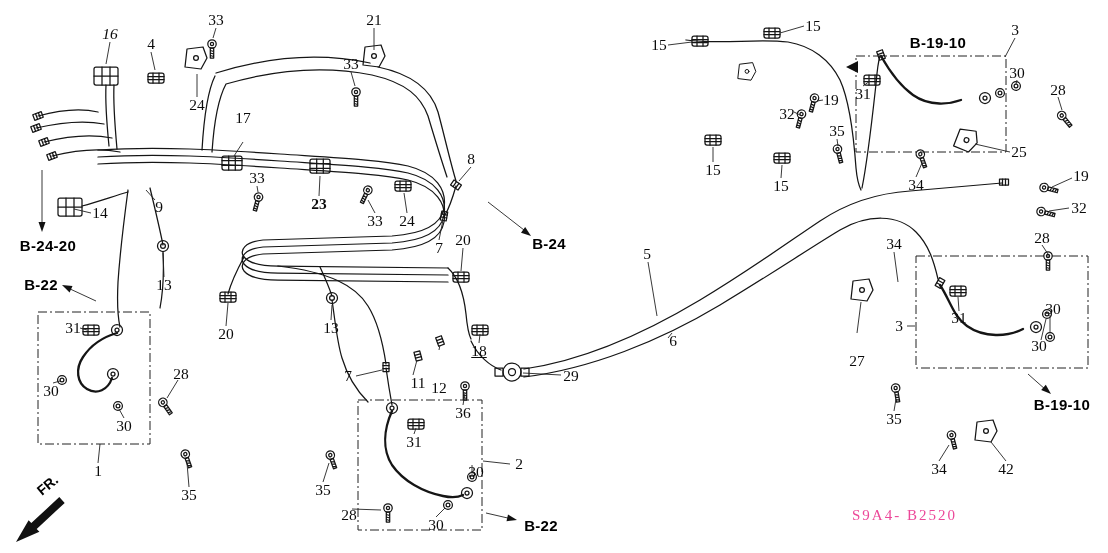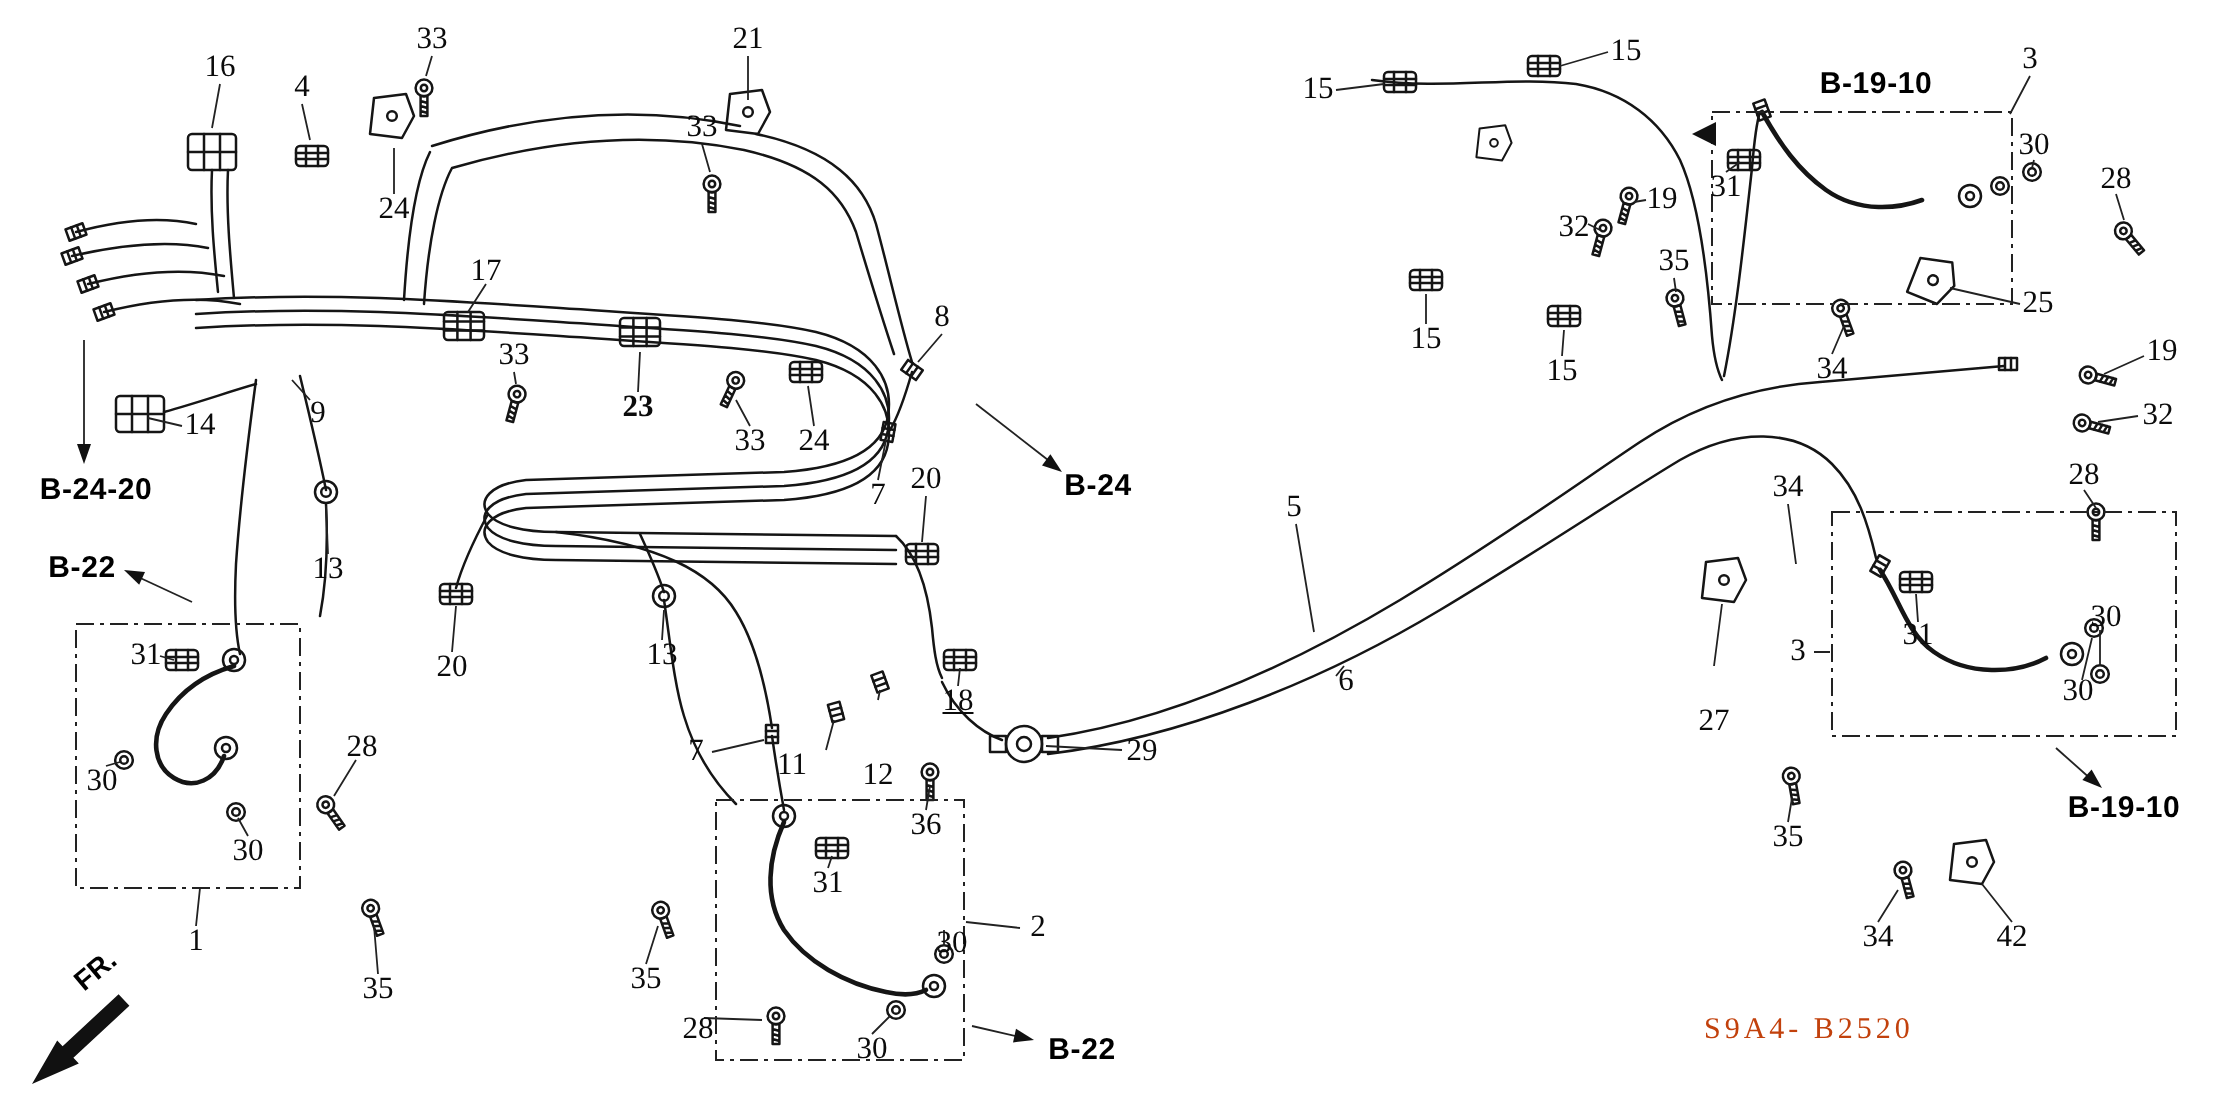--- a/index.html
+++ b/index.html
@@ -5,21 +5,21 @@
   html,body{margin:0;padding:0;background:#fff;}
   #stage{position:relative;width:1108px;height:553px;background:#ffffff;overflow:hidden;
          font-family:"Liberation Serif",serif;}
   #art{position:absolute;left:0;top:0;}
   .plabel{position:absolute;transform:translate(-50%,-50%);
           font:15.5px "Liberation Serif",serif;color:#0b0b0b;white-space:nowrap;}
   .rlabel{position:absolute;transform:translate(-50%,-50%);
           font:bold 15px "Liberation Sans",sans-serif;color:#000;
           white-space:nowrap;letter-spacing:.3px;}
   #code-label{position:absolute;left:852px;top:507px;
-          font:15px "Liberation Serif",serif;letter-spacing:2px;color:#c2410c;}
+          font:15px "Liberation Serif",serif;letter-spacing:2px;color:#ec4899;}
   .fr{font:bold 14px "Liberation Sans",sans-serif;fill:#000;}
   .ln{stroke:#151515;fill:none;stroke-width:1.25;stroke-linecap:round;stroke-linejoin:round;}
   .hose{stroke-width:2.3;}
   .ldr{stroke:#222;fill:none;stroke-width:.9;}
   .dash{stroke:#222;fill:none;stroke-width:1;stroke-dasharray:9 3 2 3;}
   .solid{fill:#111;stroke:none;}
 </style>
 </head>
 <body>
 
@@ -214,59 +214,59 @@
   </g>
 
   <g>
     <polygon class="solid" points="59.3,497.1 64.7,502.9 36.7,528.9 39.4,531.8 16,542 28.6,520.2 31.3,523.1"></polygon>
     <text class="fr" transform="translate(42,496) rotate(-40)">FR.</text>
   </g>
 </svg>
 
 <div id="label-layer">
       <div class="plabel" style="left: 216px; top: 20px;">33</div>
-      <div class="plabel" style="left: 110px; top: 34px;">16</div>
+      <div class="plabel" style="left: 110px; top: 34px; font-style: italic;">16</div>
       <div class="plabel" style="left: 151px; top: 44px;">4</div>
       <div class="plabel" style="left: 197px; top: 105px;">24</div>
       <div class="plabel" style="left: 374px; top: 20px;">21</div>
       <div class="plabel" style="left: 351px; top: 64px;">33</div>
       <div class="plabel" style="left: 659px; top: 45px;">15</div>
       <div class="plabel" style="left: 813px; top: 26px;">15</div>
       <div class="plabel" style="left: 1015px; top: 30px;">3</div>
       <div class="plabel" style="left: 1017px; top: 73px;">30</div>
       <div class="plabel" style="left: 1058px; top: 90px;">28</div>
       <div class="plabel" style="left: 831px; top: 100px;">19</div>
       <div class="plabel" style="left: 787px; top: 114px;">32</div>
       <div class="plabel" style="left: 863px; top: 94px;">31</div>
       <div class="plabel" style="left: 837px; top: 131px;">35</div>
       <div class="plabel" style="left: 1019px; top: 152px;">25</div>
       <div class="plabel" style="left: 916px; top: 185px;">34</div>
       <div class="plabel" style="left: 713px; top: 170px;">15</div>
       <div class="plabel" style="left: 781px; top: 186px;">15</div>
-      <div class="plabel" style="left: 243px; top: 136px;">17</div>
+      <div class="plabel" style="left: 243px; top: 118px;">17</div>
       <div class="plabel" style="left: 257px; top: 178px;">33</div>
       <div class="plabel" style="left: 319px; top: 204px; font-weight: bold;">23</div>
       <div class="plabel" style="left: 375px; top: 221px;">33</div>
       <div class="plabel" style="left: 407px; top: 221px;">24</div>
       <div class="plabel" style="left: 471px; top: 159px;">8</div>
       <div class="plabel" style="left: 439px; top: 248px;">7</div>
       <div class="plabel" style="left: 463px; top: 240px;">20</div>
       <div class="plabel" style="left: 100px; top: 213px;">14</div>
       <div class="plabel" style="left: 159px; top: 207px;">9</div>
       <div class="plabel" style="left: 164px; top: 285px;">13</div>
       <div class="plabel" style="left: 226px; top: 334px;">20</div>
       <div class="plabel" style="left: 331px; top: 328px;">13</div>
       <div class="plabel" style="left: 73px; top: 328px;">31</div>
       <div class="plabel" style="left: 51px; top: 391px;">30</div>
       <div class="plabel" style="left: 124px; top: 426px;">30</div>
       <div class="plabel" style="left: 181px; top: 374px;">28</div>
       <div class="plabel" style="left: 98px; top: 471px;">1</div>
       <div class="plabel" style="left: 189px; top: 495px;">35</div>
       <div class="plabel" style="left: 348px; top: 376px;">7</div>
-      <div class="plabel" style="left: 396px; top: 383px;">11</div>
+      <div class="plabel" style="left: 418px; top: 383px;">11</div>
       <div class="plabel" style="left: 439px; top: 358px; margin-top: 30px;">12</div>
       <div class="plabel" style="left: 479px; top: 351px; text-decoration: underline;">18</div>
       <div class="plabel" style="left: 571px; top: 376px;">29</div>
       <div class="plabel" style="left: 463px; top: 413px;">36</div>
       <div class="plabel" style="left: 647px; top: 254px;">5</div>
       <div class="plabel" style="left: 673px; top: 341px;">6</div>
       <div class="plabel" style="left: 414px; top: 442px;">31</div>
       <div class="plabel" style="left: 519px; top: 464px;">2</div>
       <div class="plabel" style="left: 476px; top: 472px;">30</div>
       <div class="plabel" style="left: 323px; top: 490px;">35</div>

